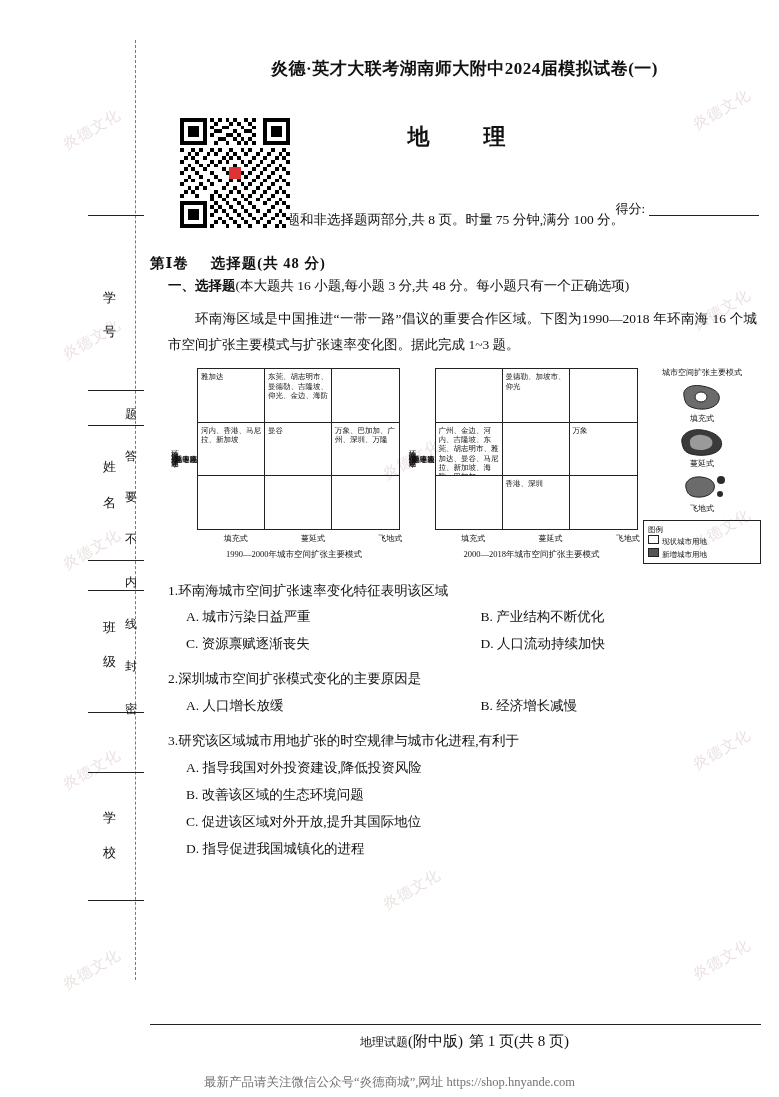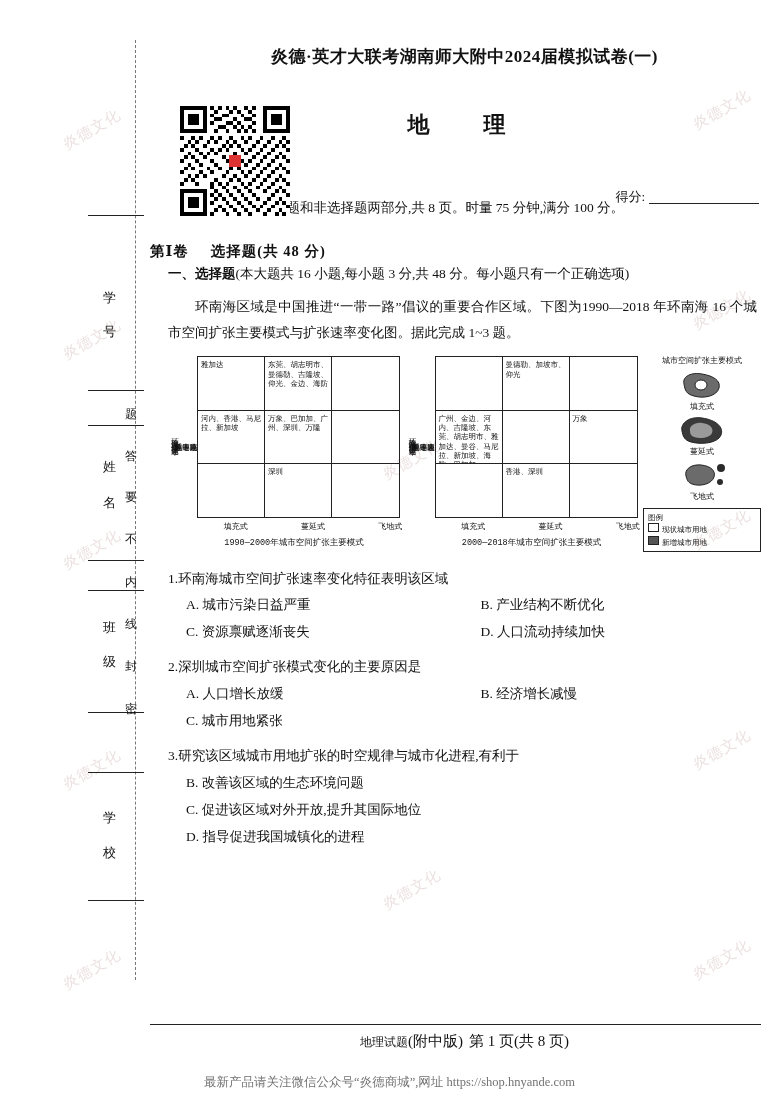--- a/index.html
+++ b/index.html
@@ -39,21 +39,21 @@
     text-orientation:upright;
     font-size:13px;
     letter-spacing:10px;
     color:#111;
     white-space:nowrap;
   }
   .vtext.small{font-size:12px;letter-spacing:8px;}
   .hrule{position:absolute;border-top:1px solid #222;width:56px;}
 
   
-  .content{position:absolute;left:150px;top:0;width:629px;height:1040px;}
+  .content{position:absolute;left:150px;top:12px;width:629px;height:1040px;}
   .title{
     text-align:center;font-size:17px;font-weight:bold;margin-top:45px;
     letter-spacing:.5px;
   }
   .title .brand{font-family:"Liberation Serif",serif;}
   .subject{
     text-align:center;font-size:22px;font-weight:bold;letter-spacing:16px;
     margin-top:42px;
   }
   .qr{
@@ -96,21 +96,21 @@
     display:flex;flex-direction:column;justify-content:space-around;align-items:center;
     letter-spacing:0px;line-height:1;
   }
   .ylab span{white-space:nowrap;}
   .yaxis-title{
     width:13px;font-size:7.5px;writing-mode:vertical-rl;text-orientation:upright;
     display:flex;align-items:center;justify-content:center;letter-spacing:1px;
   }
   .xlab{display:grid;grid-template-columns:1fr 1fr 1fr;margin-left:29px;width:232px;
     font-size:8px;text-align:center;margin-top:3px;}
-  .fcap{font-size:8.5px;text-align:center;margin-top:5px;margin-left:20px;font-family:Liberation Mono, monospace;}
+  .fcap{font-size:8.5px;text-align:center;margin-top:5px;margin-left:20px;}
   .legend{width:118px;font-size:8px;}
   .legend .lt{text-align:center;line-height:1.35;font-size:8px;}
   .blob{display:block;margin:3px auto 0 auto;}
   .ltag{text-align:center;font-size:8px;margin-top:1px;}
   .legbox{border:1px solid #222;margin-top:6px;padding:3px 4px;font-size:7.5px;line-height:1.5;}
   .swatch{display:inline-block;width:9px;height:7px;border:1px solid #222;vertical-align:0px;margin-right:3px;}
   .swatch.filled{background:#555;}
 
   
   .qlist{margin:14px 22px 0 18px;}
@@ -448,24 +448,24 @@
             <div class="ylab">
               <span>较高速率</span>
               <span>中等速率</span>
               <span>较低速率</span>
             </div>
             <div class="grid">
               <div class="cell">雅加达</div>
               <div class="cell">东莞、胡志明市、曼德勒、吉隆坡、仰光、金边、海防</div>
               <div class="cell"></div>
               <div class="cell">河内、香港、马尼拉、新加坡</div>
+              <div class="cell">曼谷</div>
               <div class="cell">万象、巴加加、广州、深圳、万隆</div>
               <div class="cell"></div>
               <div class="cell"></div>
-              <div class="cell">深圳</div>
             </div>
           </div>
           <div class="xlab">
             <div>填充式</div>
             <div>蔓延式</div>
             <div>飞地式</div>
           </div>
           <div class="fcap">1990—2000年城市空间扩张主要模式</div>
         </div>
 
@@ -540,27 +540,27 @@
         <div class="o">C. 资源禀赋逐渐丧失</div>
         <div class="o">D. 人口流动持续加快</div>
       </div>
 
       <div class="q">
         <span>2.</span><span>深圳城市空间扩张模式变化的主要原因是</span>
       </div>
       <div class="opts">
         <div class="o">A. 人口增长放缓</div>
         <div class="o">B. 经济增长减慢</div>
-        <div class="o">C. 城市用地紧张</div>
       </div>
 
       <div class="q">
         <span>3.</span><span>研究该区域城市用地扩张的时空规律与城市化进程,有利于</span>
       </div>
       <div class="opts stack">
+        <div class="o">A. 指导我国对外投资建设,降低投资风险</div>
         <div class="o">B. 改善该区域的生态环境问题</div>
         <div class="o">C. 促进该区域对外开放,提升其国际地位</div>
         <div class="o">D. 指导促进我国城镇化的进程</div>
       </div>
 
     </div>
   </div>
 
   <div class="footline"></div>
   <div class="footer">

